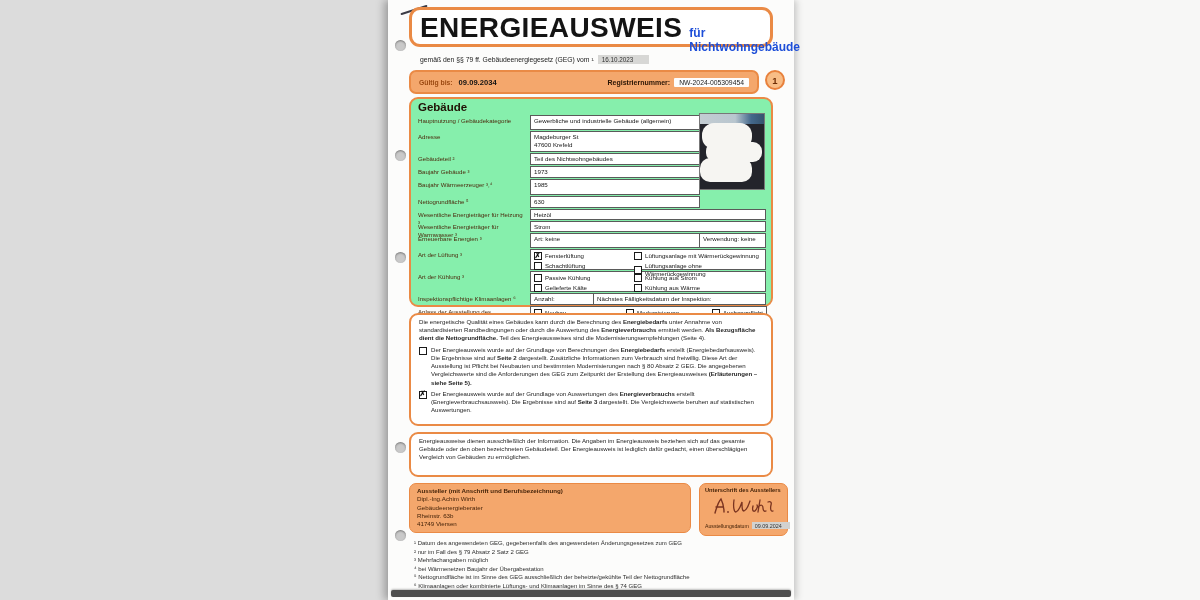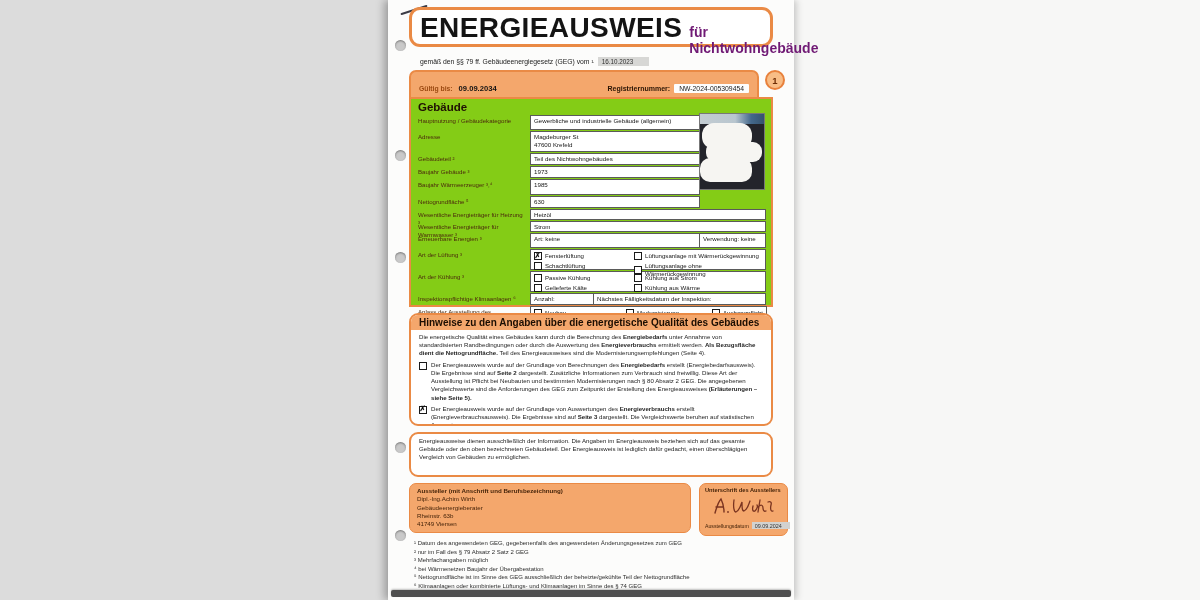--- a/index.html
+++ b/index.html
@@ -14,39 +14,39 @@
     background:#fcfcfb; box-shadow:-4px 0 8px rgba(0,0,0,.28), 4px 0 6px rgba(0,0,0,.12);
   }
   .pen-mark { position:absolute; left:12px; top:9px; width:28px; height:2px; background:#3c3c46; transform:rotate(-18deg); border-radius:1px; }
   .hole { position:absolute; left:7px; width:11px; height:11px; border-radius:50%; background:#c9c9c9; box-shadow:inset 0 1px 2px rgba(0,0,0,.4); }
 
   
   .hdr { position:absolute; left:21px; top:7px; width:364px; height:40px; box-sizing:border-box;
          border:3px solid #ea8a45; border-radius:11px; background:#fff; padding:3px 8px; }
   .hdr-titlerow { display:flex; align-items:baseline; gap:7px; }
   .hdr-title  { font-size:28px; font-weight:bold; color:#141414; letter-spacing:.4px; line-height:1.05; }
-  .hdr-suffix { font-size:14px; font-weight:bold; color:#701a75; }
+  .hdr-suffix { font-size:12px; font-weight:bold; color:#1d4ed8; }
   .hdr-law { font-size:6.8px; color:#222; margin-top:1px; display:flex; align-items:center; gap:4px; }
   .patch-gray { background:#d7d7d5; color:#333; font-size:6.3px; padding:1px 16px 1px 4px; }
 
   
   .vbar { position:absolute; left:21px; top:70px; width:350px; height:21px; box-sizing:border-box;
           background:#f4a76c; border:2px solid #ea8a45; border-radius:7px;
-          display:flex; align-items:center; padding:16px 8px; }
+          display:flex; align-items:center; padding:10px 8px; }
   .v-label { font-size:6.8px; font-weight:bold; color:#9c4a12; }
   .v-value { font-size:7.6px; font-weight:bold; color:#141414; margin-left:6px; }
   .r-label { font-size:7px; font-weight:bold; color:#2a1505; margin-left:auto; }
   .patch-white { background:#fdfdfd; color:#222; font-size:6.8px; padding:1px 5px; margin-left:4px; border-radius:1px; }
   .badge1 { position:absolute; left:377px; top:70px; width:16px; height:16px; border-radius:50%;
             border:2.5px solid #e8813c; background:#f8bd86; color:#6e2d05; font-size:9.5px; font-weight:bold;
             display:flex; align-items:center; justify-content:center; }
 
   
   .gbox { position:absolute; left:21px; top:97px; width:364px; height:210px; box-sizing:border-box;
-          background:#84cc16; border:2.5px solid #ea8a45; border-radius:0; padding:2px 5px; }
+          background:#86efac; border:2.5px solid #ea8a45; border-radius:9px; padding:2px 5px; }
   .g-title { font-size:11.5px; font-weight:bold; color:#201004; margin:0 0 2px 2px; }
   .grow { display:flex; margin-top:1px; }
   .g-label { flex:0 0 114px; font-size:6.1px; color:#4c2a0d; padding:2px 4px 0 2px; box-sizing:border-box; line-height:1.25; }
   .g-cell { background:#fff; border:1px solid #5a5a5a; font-size:6.2px; color:#161616; padding:1px 3px; box-sizing:border-box; line-height:1.3; }
   .g-cell.short { width:170px; }
   .g-cell.grow1 { flex:1; }
   .cols { display:flex; }
   .colA { width:100px; display:flex; flex-direction:column; gap:2px; padding-top:1px; }
   .colB { flex:1; display:flex; flex-direction:column; gap:2px; padding-top:1px; }
   .cb { display:flex; align-items:center; gap:3px; font-size:6.1px; color:#161616; position:relative; }
@@ -255,21 +255,20 @@
 
     <div class="photo">
       <div class="sky"></div>
       <div class="blob" style="left:2px; top:9px; width:50px; height:26px;"></div>
       <div class="blob" style="left:6px; top:28px; width:56px; height:20px; border-radius:9px;"></div>
       <div class="blob" style="left:0px; top:44px; width:52px; height:24px; border-radius:10px;"></div>
     </div>
   </div>
 
   <div class="section" style="top:313px; height:113px;">
-    <div class="sec-head">Hinweise zu den Angaben über die energetische Qualität des Gebäudes</div>
     <div class="sec-body">
       <div><span>Die energetische Qualität eines Gebäudes kann durch die Berechnung des </span><span style="font-weight: bold;">Energiebedarfs</span><span> unter Annahme von standardisierten Randbedingungen oder durch die Auswertung des </span><span style="font-weight: bold;">Energieverbrauchs</span><span> ermittelt werden. </span><span style="font-weight: bold;">Als Bezugsfläche dient die Nettogrundfläche.</span><span> Teil des Energieausweises sind die Modernisierungsempfehlungen (Seite 4).</span></div>
       <div class="hint-item">
         <span class="box"></span>
         <span class="hint-text"><span>Der Energieausweis wurde auf der Grundlage von Berechnungen des </span><span style="font-weight: bold;">Energiebedarfs</span><span> erstellt (Energiebedarfsausweis). Die Ergebnisse sind auf </span><span style="font-weight: bold;">Seite 2</span><span> dargestellt. Zusätzliche Informationen zum Verbrauch sind freiwillig. Diese Art der Ausstellung ist Pflicht bei Neubauten und bestimmten Modernisierungen nach § 80 Absatz 2 GEG. Die angegebenen Vergleichswerte sind die Anforderungen des GEG zum Zeitpunkt der Erstellung des Energieausweises </span><span style="font-weight: bold;">(Erläuterungen – siehe Seite 5).</span></span>
       </div>
       <div class="hint-item checked">
         <span class="box"></span>
         <span class="hint-text"><span>Der Energieausweis wurde auf der Grundlage von Auswertungen des </span><span style="font-weight: bold;">Energieverbrauchs</span><span> erstellt (Energieverbrauchsausweis). Die Ergebnisse sind auf </span><span style="font-weight: bold;">Seite 3</span><span> dargestellt. Die Vergleichswerte beruhen auf statistischen Auswertungen.</span></span>
       </div>

